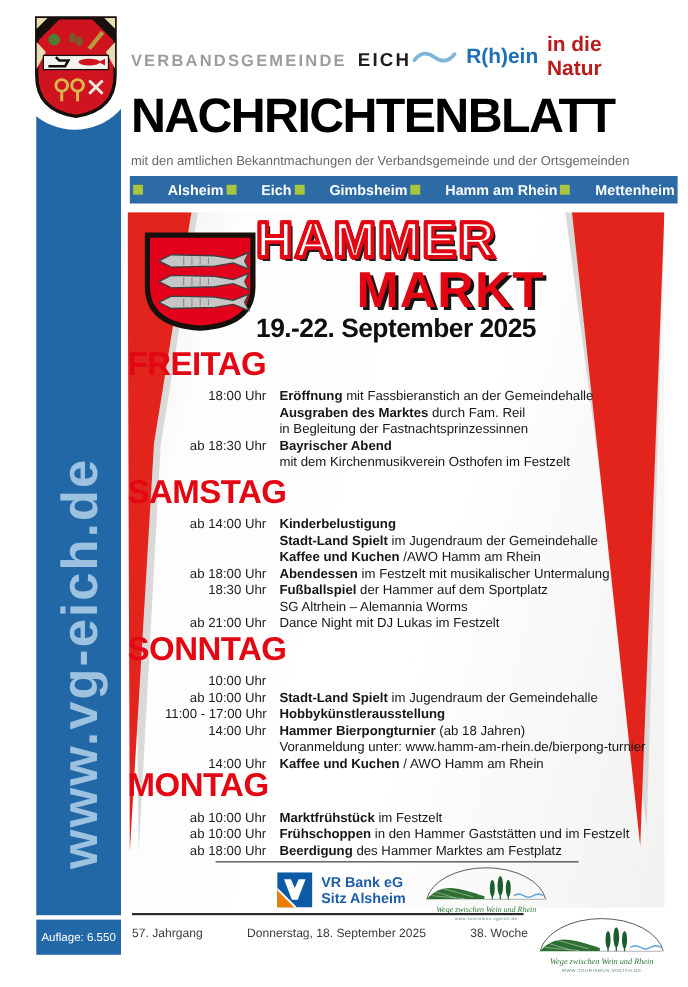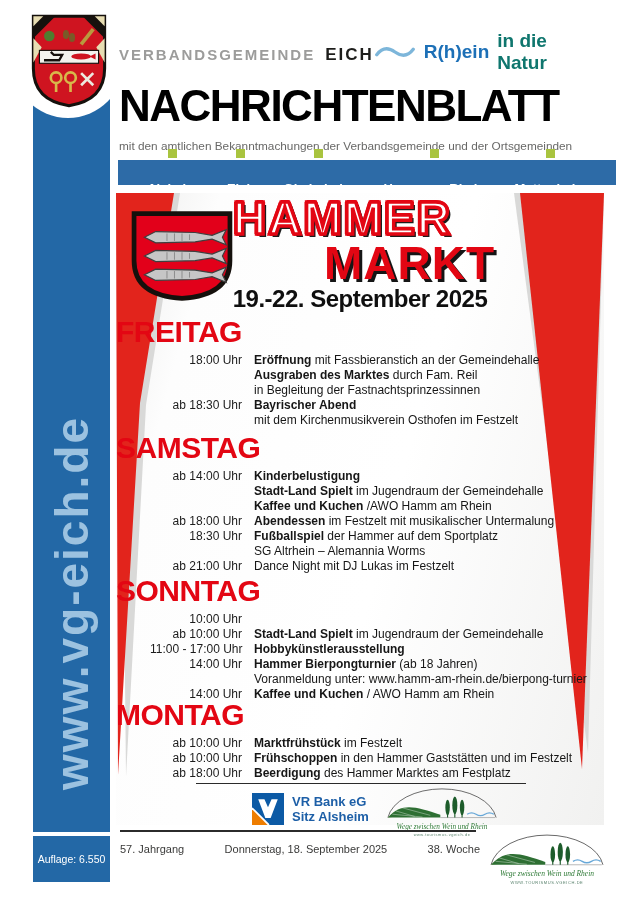--- a/index.html
+++ b/index.html
@@ -8,39 +8,39 @@
 
   
   .blue-band{position:absolute;left:33px;top:99px;width:77px;height:733px;background:#2368a6;}
   .band-notch{position:absolute;left:12px;top:6px;width:112px;height:112px;border-radius:50%;background:#fff;}
   .vg-shield{position:absolute;left:31px;top:14px;width:76px;height:94px;}
   .vertical-url{position:absolute;left:33px;top:99px;width:77px;height:733px;display:flex;
                 flex-direction:column;align-items:center;justify-content:flex-end;
                 padding-bottom:42px;box-sizing:border-box;}
   .vertical-url span{writing-mode:vertical-rl;transform:rotate(180deg);
                      font-size:46px;font-weight:bold;letter-spacing:2px;color:#9cc2e0;}
-  .auflage-box{position:absolute;left:33px;top:836px;width:77px;height:46px;background:#2368a6;
+  .auflage-box{position:absolute;left:33px;top:836px;width:77px;height:32px;background:#2368a6;
                display:flex;align-items:center;justify-content:center;color:#fff;font-size:10.5px;}
 
   
   .masthead{position:absolute;left:119px;top:30px;width:478px;}
   .mh-row1{display:flex;justify-content:space-between;align-items:baseline;}
   .mh-left{display:flex;gap:10px;align-items:baseline;}
   .org-gray{font-size:15px;font-weight:bold;letter-spacing:2px;color:#9c9c9b;}
   .org-black{font-size:17px;font-weight:bold;letter-spacing:2px;color:#1d1d1b;}
   .mh-right{display:flex;gap:8px;align-items:center;}
   .slogan-blue{font-size:19px;font-weight:bold;color:#1d70b7;}
-  .slogan-green{font-size:19px;font-weight:bold;color:#0f766e;}
+  .slogan-green{font-size:19px;font-weight:bold;color:#b91c1c;}
   .mh-title{margin-top:8px;font-size:44px;font-weight:bold;letter-spacing:-1.5px;color:#000000;line-height:48px;}
   .mh-sub{margin-top:9px;font-size:11.8px;color:#686867;}
 
   
   .nav{position:absolute;left:118px;top:160px;width:498px;height:25px;background:#2d6ba7;
        display:flex;align-items:center;justify-content:space-evenly;}
-  .nav-item{display:flex;align-items:center;gap:23px;cursor:default;flex-direction:column;}
+  .nav-item{display:flex;align-items:center;gap:23px;cursor:default;}
   .nav-sq{width:9px;height:9px;background:#a9c43f;display:inline-block;}
   .nav-label{color:#fff;font-size:13px;font-weight:bold;}
 
   
   .poster{position:absolute;left:116px;top:193px;width:488px;height:632px;
           background:linear-gradient(105deg,#ececeb 0%,#fdfdfd 16%,#ffffff 55%,#f1f1f0 100%);}
   .wedges{position:absolute;left:0;top:0;width:488px;height:632px;}
   .hamm-shield{position:absolute;left:12px;top:16px;width:108px;height:94px;}
   .t1{position:absolute;top:2px;left:117px;font-size:46px;font-weight:bold;letter-spacing:2px;
       line-height:46px;color:#fff;-webkit-text-stroke:3.5px #e30613;

